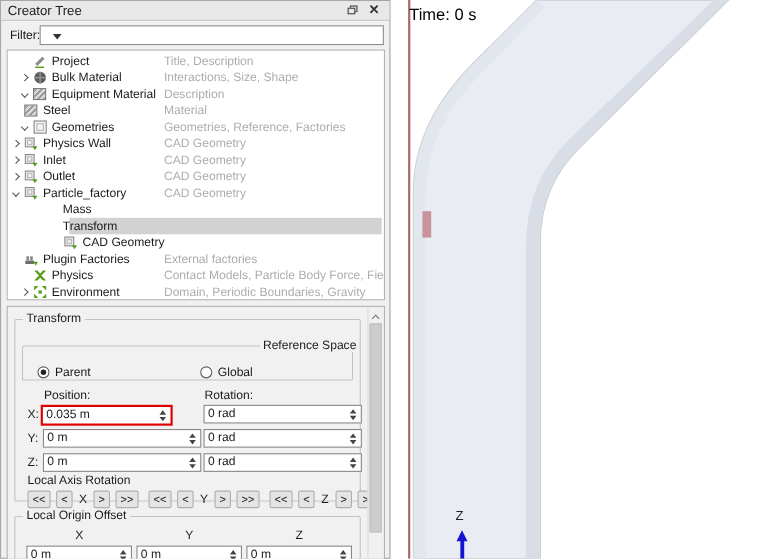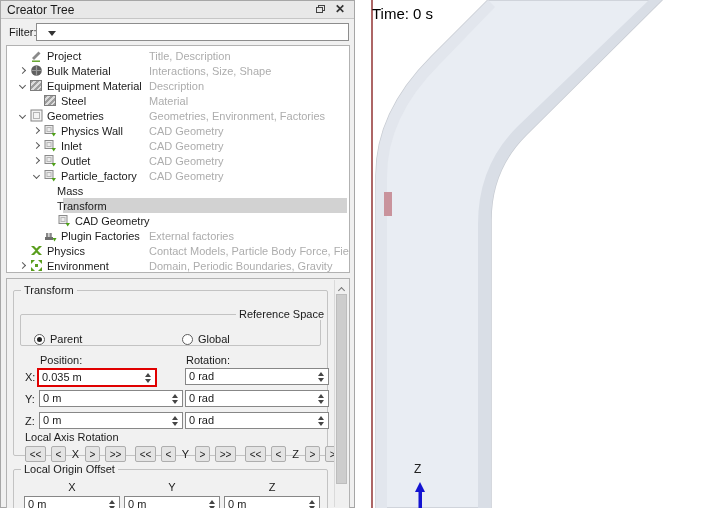--- a/index.html
+++ b/index.html
@@ -22,21 +22,21 @@
   .combo { position:absolute; left:35px; top:22px; width:313px; height:18px;
            background:#fff; border:1px solid #8d8d8d; }
   .combo .arr { position:absolute; left:11px; top:7px; width:0; height:0;
                 border-left:4px solid transparent; border-right:4px solid transparent;
                 border-top:5px solid #333; }
 
   
   .tree { position:absolute; left:5px; top:44px; width:344px; height:228px;
           background:#fff; border:1px solid #b2b2b2; padding-top:2px; overflow:hidden; }
   .trow { position:relative; height:15px; display:flex; align-items:center; }
-  .trow.lvl1 { padding-left:8px; } .trow.lvl2 { padding-left:22px; } .trow.lvl3 { padding-left:50px; }
+  .trow.lvl1 { padding-left:8px; } .trow.lvl2 { } .trow.lvl3 { padding-left:50px; }
   .chev-slot { width:14px; display:flex; justify-content:center; flex:none; }
   .chev { width:5px; height:5px; border-right:1.4px solid #5a5a5a; border-bottom:1.4px solid #5a5a5a; display:inline-block; }
   .chev.right { transform:rotate(-45deg); }
   .chev.down  { transform:rotate(45deg); }
   .ticon { width:14px; height:13px; flex:none; margin-right:4px; display:flex; align-items:center; justify-content:center; }
   .tlabel { white-space:nowrap; z-index:1; }
   .tdesc { position:absolute; left:142px; color:#adadad; white-space:nowrap; z-index:1; }
   .selbg { position:absolute; left:56px; right:2px; top:0; bottom:0; background:#d2d2d2; }
   .icon-hatch { width:12px; height:11px; border:1px solid #7d7d7d;
                 background:repeating-linear-gradient(135deg,#9d9d9d 0 2px,#dcdcdc 2px 4px); }
@@ -166,21 +166,21 @@
       <span class="chev-slot">
           <span class="chev down"></span>
         </span>
       <span class="ticon">
         <svg width="13" height="13">
             <rect x="1" y="1" width="11" height="11" fill="#f4f4f4" stroke="#848484"></rect>
             <rect x="3.5" y="3.5" width="6" height="6" fill="none" stroke="#b5b5b5"></rect>
           </svg>
       </span>
       <span class="tlabel">Geometries</span>
-      <span class="tdesc">Geometries, Environment, Factories</span>
+      <span class="tdesc">Geometries, Reference, Factories</span>
     </div>
 
     <div class="trow lvl2">
       <span class="chev-slot">
           <span class="chev right"></span>
         </span>
       <span class="ticon">
         <svg width="13" height="13">
             <rect x="1" y="1.5" width="8" height="8" fill="#ececec" stroke="#8a8a8a"></rect>
             <rect x="3" y="3.5" width="4" height="4" fill="none" stroke="#b8b8b8"></rect>

